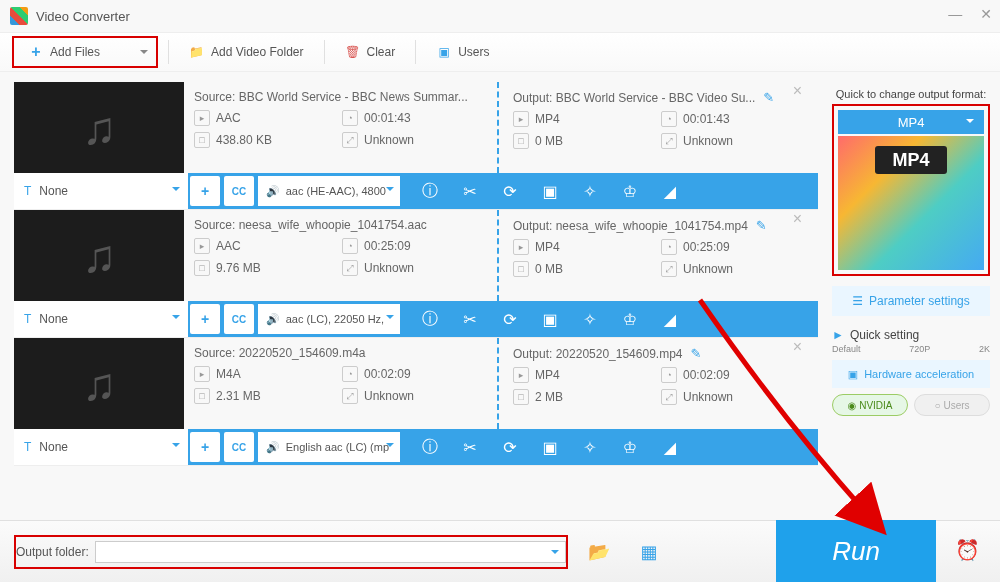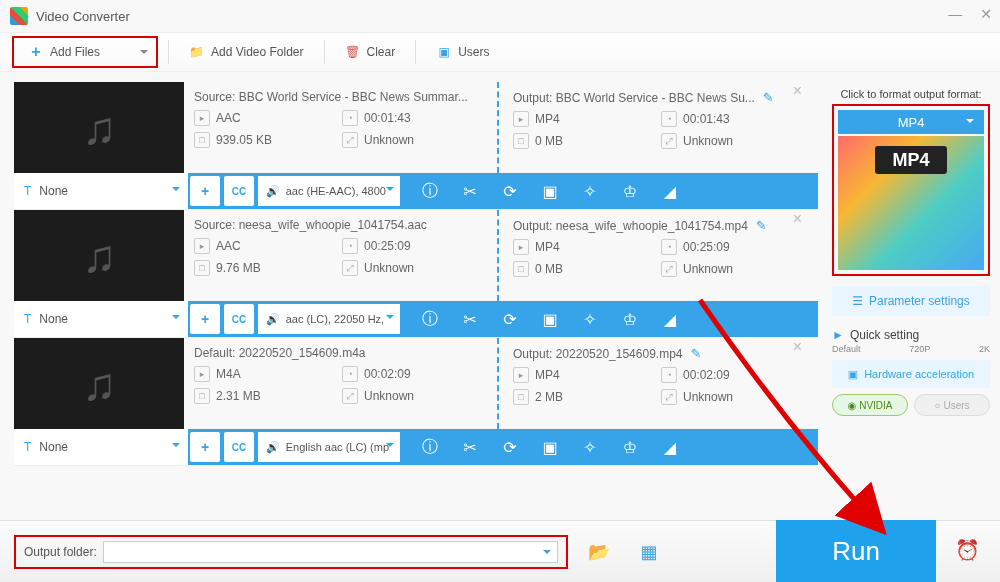--- a/index.html
+++ b/index.html
@@ -61,26 +61,26 @@
 .slider-thumb { position: absolute; top: 10px; left: 8px; width: 4px; height: 10px; background: #fff; border: 1px solid #999; }
 .slider-bottom { display: flex; justify-content: space-between; font-size: 9px; color: #888; margin-top: 2px; }
 .hw-btn { margin-top: 6px; height: 28px; background: #eaf6ff; color: #37a3e8; font-size: 11px; display: flex; align-items: center; justify-content: center; gap: 6px; cursor: pointer; }
 .gpu-row { display: flex; gap: 6px; margin-top: 6px; }
 .gpu-badge { flex:1; height: 22px; font-size: 10px; display: flex; align-items: center; justify-content: center; gap: 3px; border-radius: 11px; }
 .nvidia { background: #e6f7e6; color: #4a8a1a; border: 1px solid #9ccc65; }
 .intel { background: #f0f0f0; color: #aaa; border: 1px solid #ddd; }
 
 
 .bottom { position: absolute; left: 0; bottom: 0; width: 100%; height: 62px; background: linear-gradient(#fbfbfb,#f0f0f0); border-top: 1px solid #e0e0e0; display: flex; align-items: center; padding: 0 14px; }
-.out-folder-box { border: 2px solid #d80000; height: 34px; display: flex; align-items: center; padding: 0 8px; width: 554px; }
+.out-folder-box { border: 2px solid #d80000; height: 34px; display: flex; align-items: center; padding: 0 0; width: 554px; }
 .out-label { font-size: 12px; color: #555; margin-right: 6px; }
 .out-input { flex: 1; height: 22px; border: 1px solid #ccc; padding: 0 6px; font-size: 11px; position: relative; background: #fff; }
 .out-caret { position: absolute; right: 6px; top: 8px; border: 4px solid transparent; border-top-color: #37a3e8; }
 .bot-ic { color: #37a3e8; font-size: 18px; margin-left: 20px; cursor: pointer; }
-.run-btn { position: absolute; right: 64px; bottom: 0; width: 160px; height: 62px; background: #1fa1eb; color: #fff; font-size: 26px; font-weight: 500; display: flex; align-items: center; justify-content: center; cursor: pointer; }
+.run-btn { position: absolute; right: 64px; bottom: 0; width: 160px; height: 62px; background: #1fa1eb; color: #fff; font-size: 26px; font-weight: 500; font-style: italic; display: flex; align-items: center; justify-content: center; cursor: pointer; }
 .alarm-ic { position: absolute; right: 20px; bottom: 20px; color: #37a3e8; font-size: 20px; }
 
 
 .red-arrow { position: absolute; left: 690px; top: 290px; pointer-events: none; }
 </style>
 </head>
 <body>
 
 <div class="titlebar">
   <div class="app-logo"></div>
@@ -129,30 +129,30 @@
                 <span>AAC</span>
               </div>
             <div class="meta">
                 <span class="meta-ic">◔</span>
                 <span>00:01:43</span>
               </div>
           </div>
           <div class="meta-row">
             <div class="meta">
                 <span class="meta-ic">□</span>
-                <span>939.05 KB</span>
+                <span>438.80 KB</span>
               </div>
             <div class="meta">
                 <span class="meta-ic">⤢</span>
                 <span>Unknown</span>
               </div>
           </div>
         </div>
         <div class="half">
-          <div class="src-line"><span>Output: BBC World Service - BBC News Su...</span><span class="out-edit">✎</span></div>
+          <div class="src-line"><span>Output: BBC World Service - BBC Video Su...</span><span class="out-edit">✎</span></div>
           <div class="meta-row">
             <div class="meta">
                 <span class="meta-ic">▸</span>
                 <span>MP4</span>
               </div>
             <div class="meta">
                 <span class="meta-ic">◔</span>
                 <span>00:01:43</span>
               </div>
           </div>
@@ -271,21 +271,21 @@
   </div>
 
   <div class="item">
     <span class="close-x">×</span>
     <div class="thumb">
         <span class="note-icon">♫</span>
       </div>
     <div class="cols">
       <div class="upper">
         <div class="half left-half">
-          <div class="src-line">Default: 20220520_154609.m4a</div>
+          <div class="src-line">Source: 20220520_154609.m4a</div>
           <div class="meta-row">
             <div class="meta">
                 <span class="meta-ic">▸</span>
                 <span>M4A</span>
               </div>
             <div class="meta">
                 <span class="meta-ic">◔</span>
                 <span>00:02:09</span>
               </div>
           </div>
@@ -343,21 +343,21 @@
           <span class="tool-ic">✧</span>
           <span class="tool-ic">♔</span>
           <span class="tool-ic">◢</span>
         </div>
       </div>
     </div>
   </div>
 </div>
 
 <div class="right-panel">
-  <div class="rp-title">Click to format output format:</div>
+  <div class="rp-title">Quick to change output format:</div>
   <div class="format-box">
     <div class="format-head">
         <span>MP4</span>
       </div>
     <div class="format-img">
       <div class="format-badge">MP4</div>
     </div>
   </div>
   <div class="param-btn">
     <span>☰</span>

